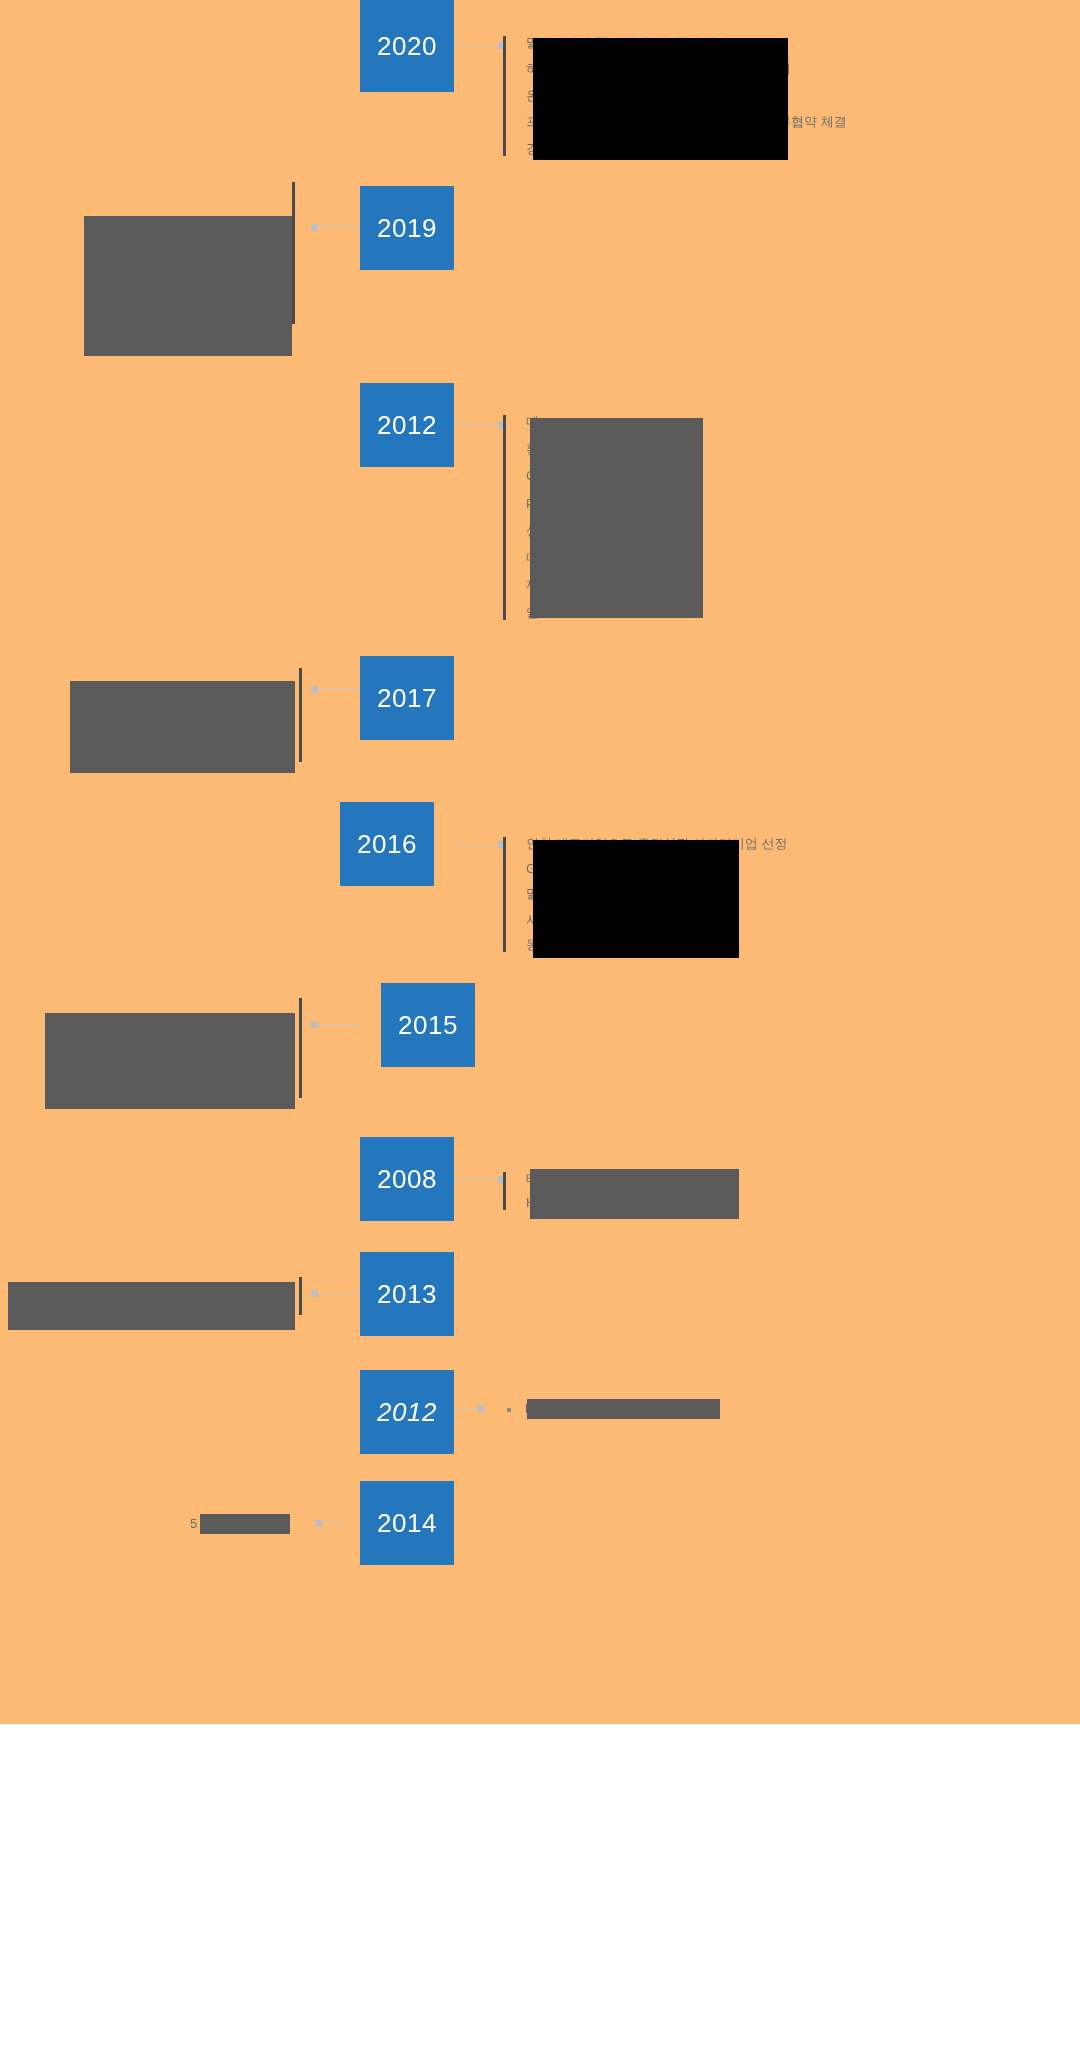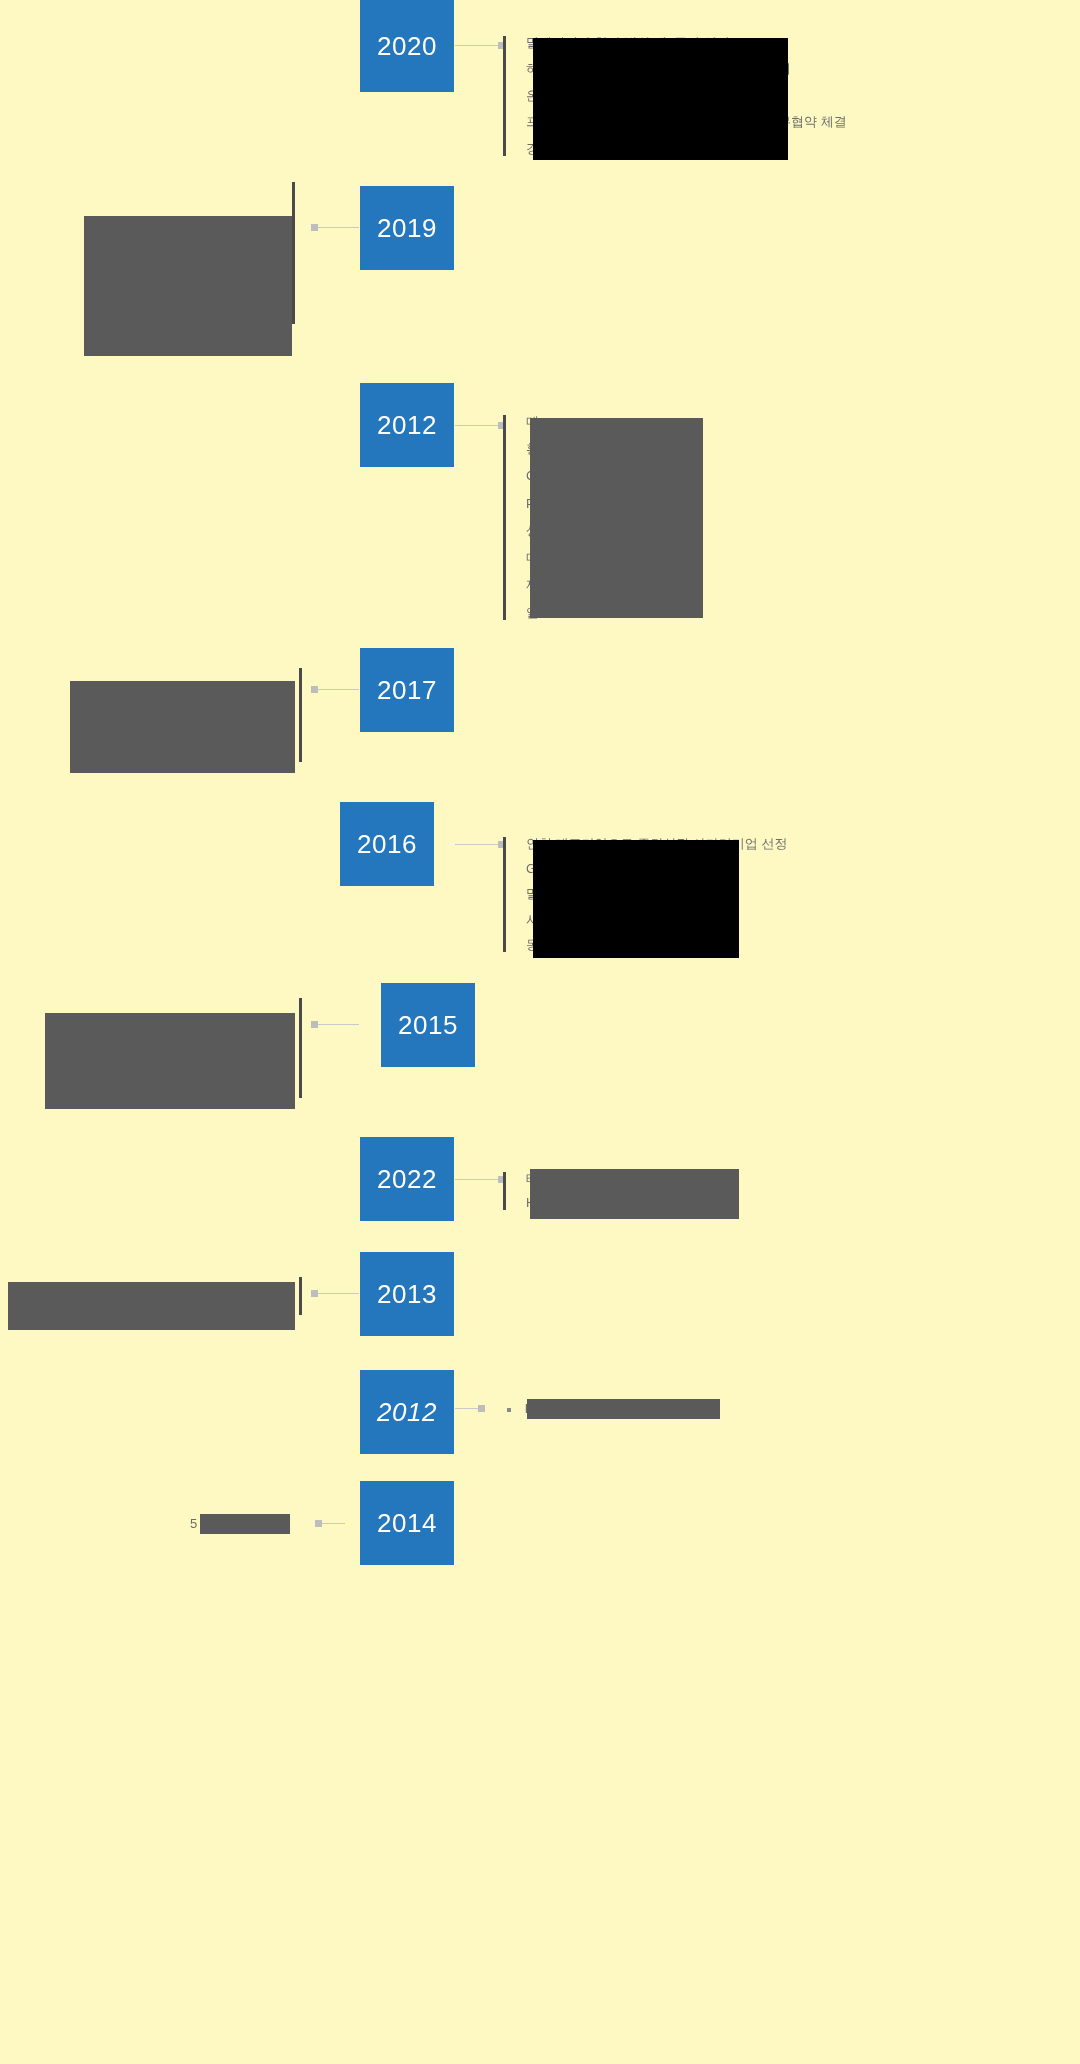--- a/index.html
+++ b/index.html
@@ -7,22 +7,22 @@
     width: 1080px;
     height: 2064px;
     background: #ffffff;
     font-family: "Liberation Sans", "DejaVu Sans", sans-serif;
     overflow: hidden;
   }
 
   #timeline-root {
     position: relative;
     width: 1080px;
-    height: 2064px;
-    background: #fef9c3;
+    height: 1724px;
+    background: #fdba74;
   }
 
   
   .year-row { position: absolute; left: 0; width: 1080px; }
 
   .year-box {
     position: absolute;
     width: 94px;
     background: #2476bd;
     color: #ffffff;
@@ -155,21 +155,21 @@
       <div class="event-item">PR</div>
       <div class="event-item">상</div>
       <div class="event-item">메</div>
       <div class="event-item">제</div>
       <div class="event-item">알</div>
     </div>
     <div class="occluder gray" style="left:530px; top:35px; width:173px; height:200px;"></div>
   </div>
 
   <div class="year-row" style="top:648px;">
-    <div class="year-box" style="left:360px; top:0; height:84px;">
+    <div class="year-box" style="left:360px; top:8px; height:84px;">
       <span>2017</span>
     </div>
     <div class="connector to-left" style="left:311px; top:41px; width:48px;">
       <div class="line"></div>
       <div class="dot"></div>
     </div>
     <div class="event-list left-side" style="left:30px; top:20px; width:272px; height:94px;">
       <div class="event-item"></div>
       <div class="event-item"></div>
       <div class="event-item"></div>
@@ -208,21 +208,21 @@
       <div class="event-item"></div>
       <div class="event-item">고</div>
       <div class="event-item"></div>
       <div class="event-item"></div>
     </div>
     <div class="occluder gray" style="left:45px; top:30px; width:250px; height:96px;"></div>
   </div>
 
   <div class="year-row" style="top:1137px;">
     <div class="year-box" style="left:360px; top:0; height:84px;">
-      <span>2022</span>
+      <span>2008</span>
     </div>
     <div class="connector to-right" style="left:455px; top:42px; width:50px;">
       <div class="line"></div>
       <div class="dot"></div>
     </div>
     <div class="event-list right-side" style="left:503px; top:35px; height:38px;">
       <div class="event-item">태</div>
       <div class="event-item">H</div>
     </div>
     <div class="occluder gray" style="left:530px; top:32px; width:209px; height:50px;"></div>

